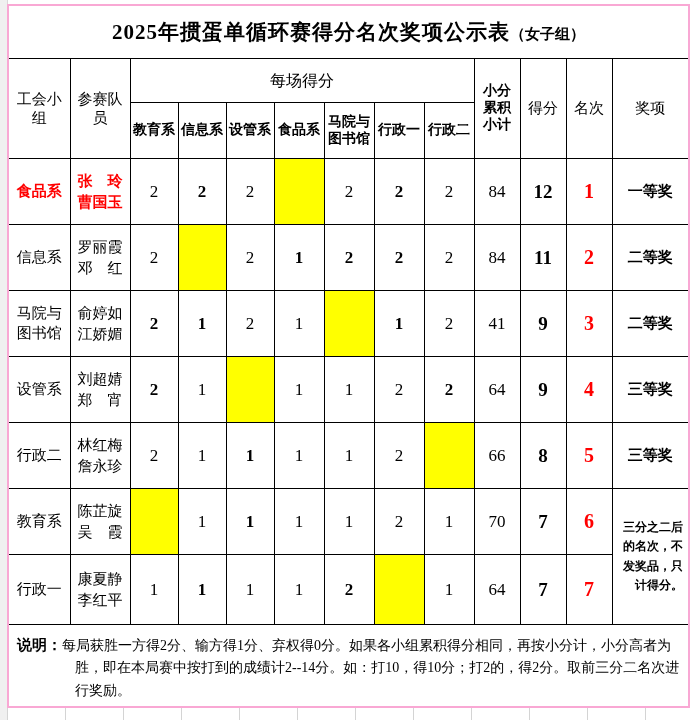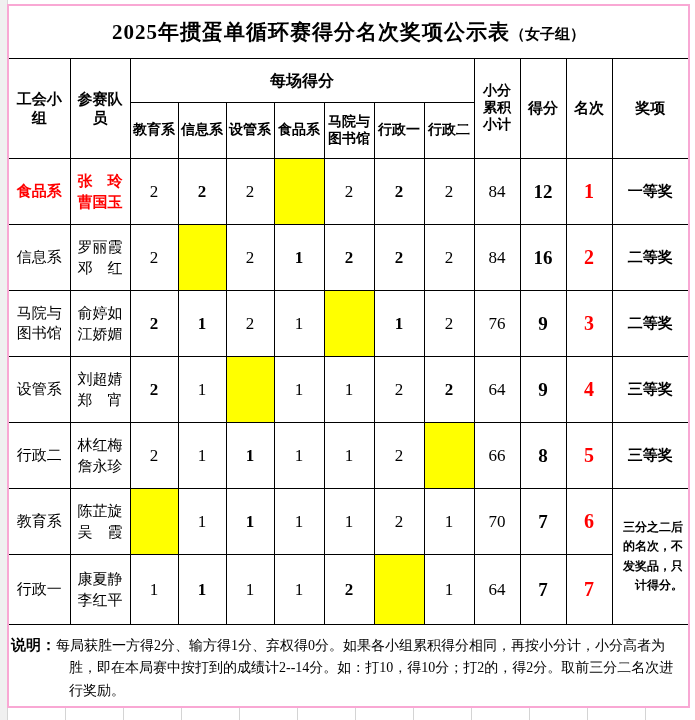--- a/index.html
+++ b/index.html
@@ -16,38 +16,38 @@
   table{
     position:absolute;left:7px;top:4px;
     border-collapse:collapse;table-layout:fixed;width:681px;
     border:2px solid #f9a8d4;
   }
   td{border:1px solid #000;text-align:center;vertical-align:middle;padding:1px 2px;overflow:hidden;}
   .title-cell{height:50px;font-size:21px;font-weight:bold;letter-spacing:1px;}
   .title-suffix{font-size:15px;font-weight:bold;letter-spacing:0;}
   .hrow1{height:44px;}
   .hrow2{height:56px;}
-  .hdr{font-weight:bold;font-size:15px;line-height:1.25;margin-left:18px;}
+  .hdr{font-weight:normal;font-size:15px;line-height:1.25;margin-left:18px;}
   .hdr-small{font-weight:bold;font-size:14px;line-height:1.2;}
   .per-match{font-size:16px;}
   tbody tr{height:66px;}
   tbody tr.tall{height:70px;}
   .group-cell{font-size:15px;line-height:1.3;}
   .players-cell{font-size:15px;line-height:1.4;margin-left:13px;}
   .red{color:#ff0000;}
   .bold{font-weight:bold;}
   .score-cell{font-size:17px;}
   .self-cell{background:#ffff00;}
   .subtotal-cell{font-size:17px;}
   .total-cell{font-size:19px;font-weight:bold;}
   .rank-cell{font-size:20px;font-weight:bold;color:#ff0000;}
   .award-cell{font-size:15px;font-weight:bold;}
   .award-small{font-size:12px;font-weight:bold;line-height:1.6;text-align:right;padding:2px 5px;}
   .note-row{height:74px;}
-  .note-cell{text-align:left;vertical-align:top;padding:8px 8px 4px 2px;}
+  .note-cell{text-align:left;vertical-align:top;padding:8px 8px 4px 8px;}
   .note-body{margin:0;font-size:14px;line-height:1.6;padding-left:58px;text-indent:-58px;}
   .note-label{font-weight:bold;font-size:15px;}
 </style>
 </head>
 <body>
 
 <div class="left-margin"></div>
 <div class="bottom-grid"></div>
 
 <table>
@@ -117,38 +117,38 @@
           <div>邓　红</div>
         </td>
         <td class="score-cell">2</td>
         <td class="score-cell self-cell"></td>
         <td class="score-cell">2</td>
         <td class="score-cell bold">1</td>
         <td class="score-cell bold">2</td>
         <td class="score-cell bold">2</td>
         <td class="score-cell">2</td>
         <td class="subtotal-cell">84</td>
-        <td class="total-cell">16</td>
+        <td class="total-cell">11</td>
         <td class="rank-cell">2</td>
         <td class="award-cell">二等奖</td>
       </tr>
       <tr>
         <td class="group-cell">马院与图书馆</td>
         <td class="players-cell">
           <div>俞婷如</div>
           <div>江娇媚</div>
         </td>
         <td class="score-cell bold">2</td>
         <td class="score-cell bold">1</td>
         <td class="score-cell">2</td>
         <td class="score-cell">1</td>
         <td class="score-cell self-cell"></td>
         <td class="score-cell bold">1</td>
         <td class="score-cell">2</td>
-        <td class="subtotal-cell">76</td>
+        <td class="subtotal-cell">41</td>
         <td class="total-cell">9</td>
         <td class="rank-cell">3</td>
         <td class="award-cell">二等奖</td>
       </tr>
       <tr>
         <td class="group-cell">设管系</td>
         <td class="players-cell">
           <div>刘超婧</div>
           <div>郑　宵</div>
         </td>

